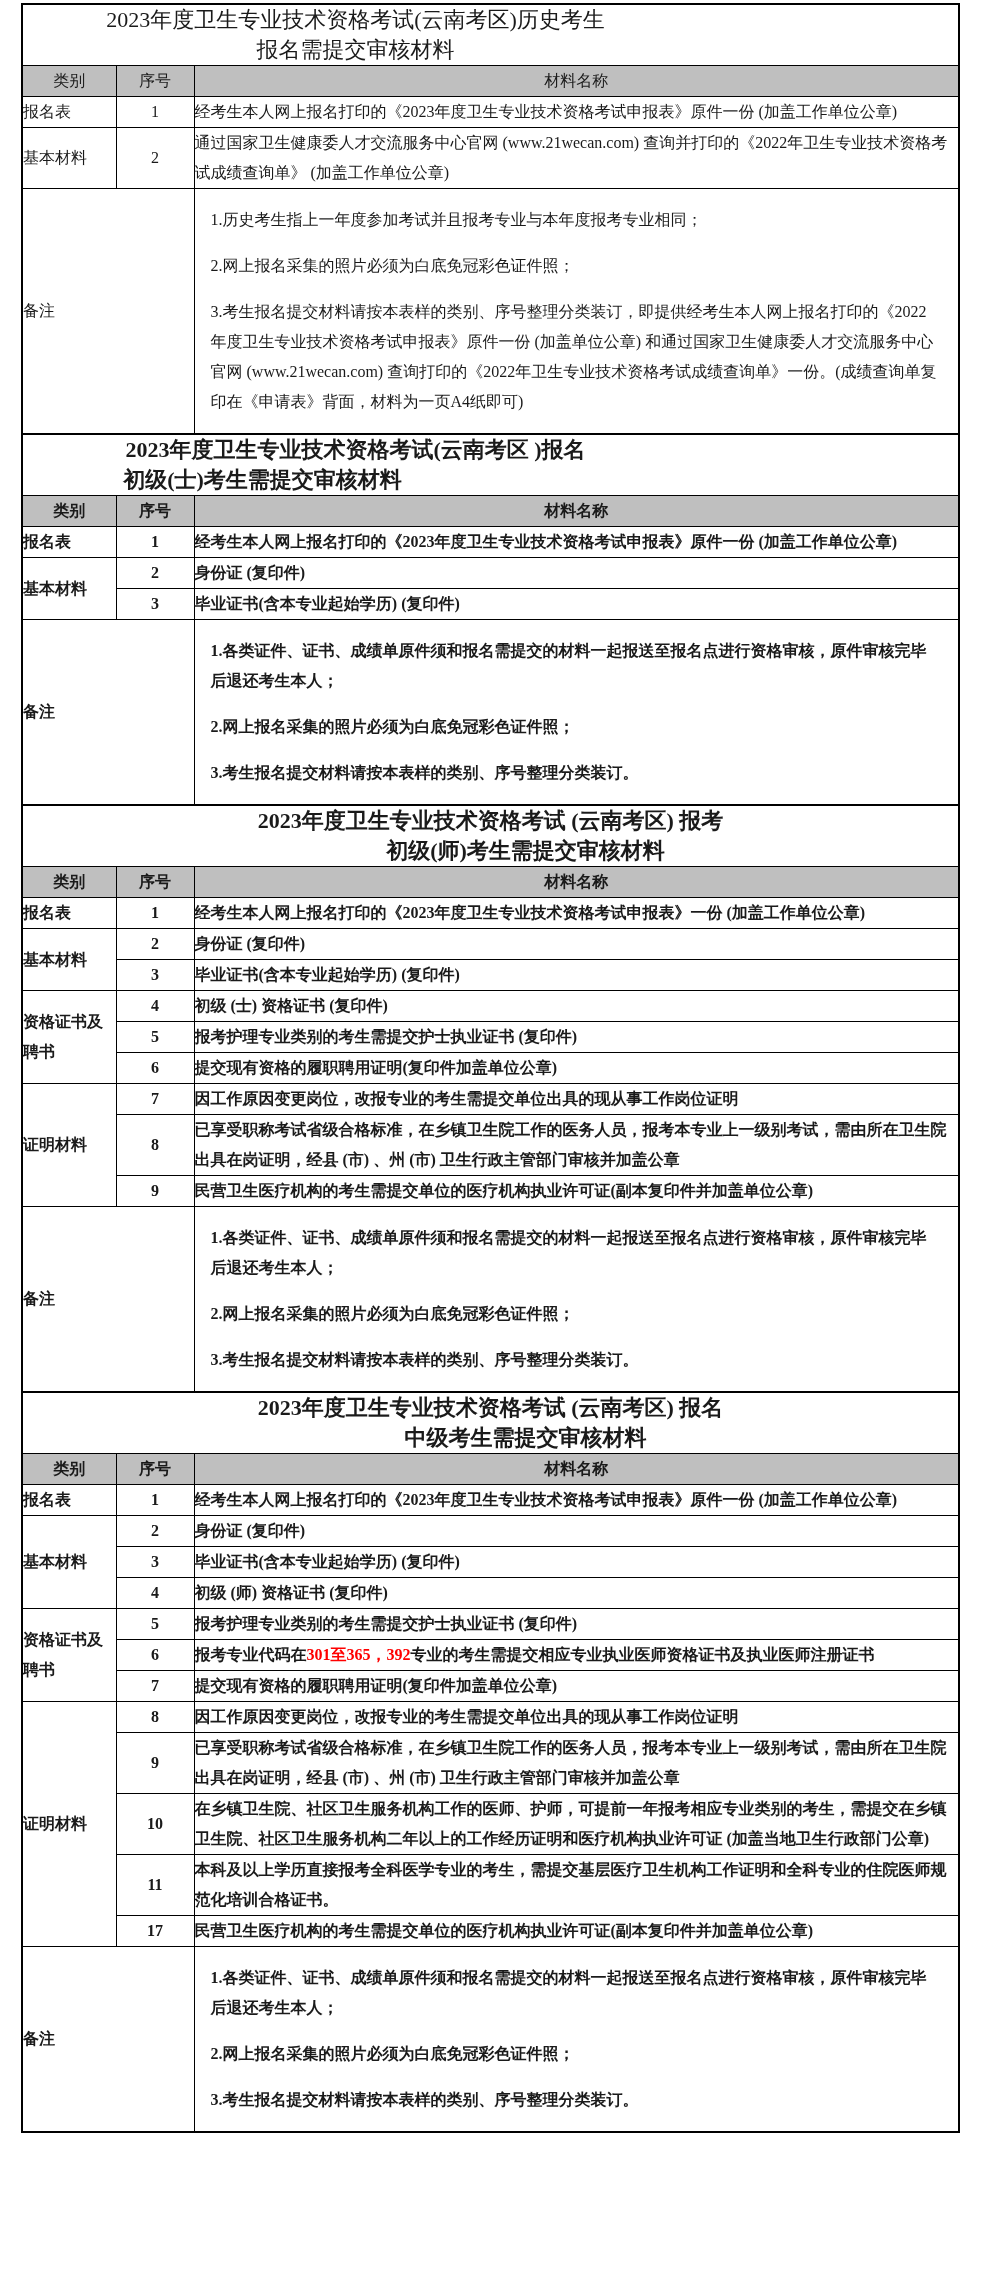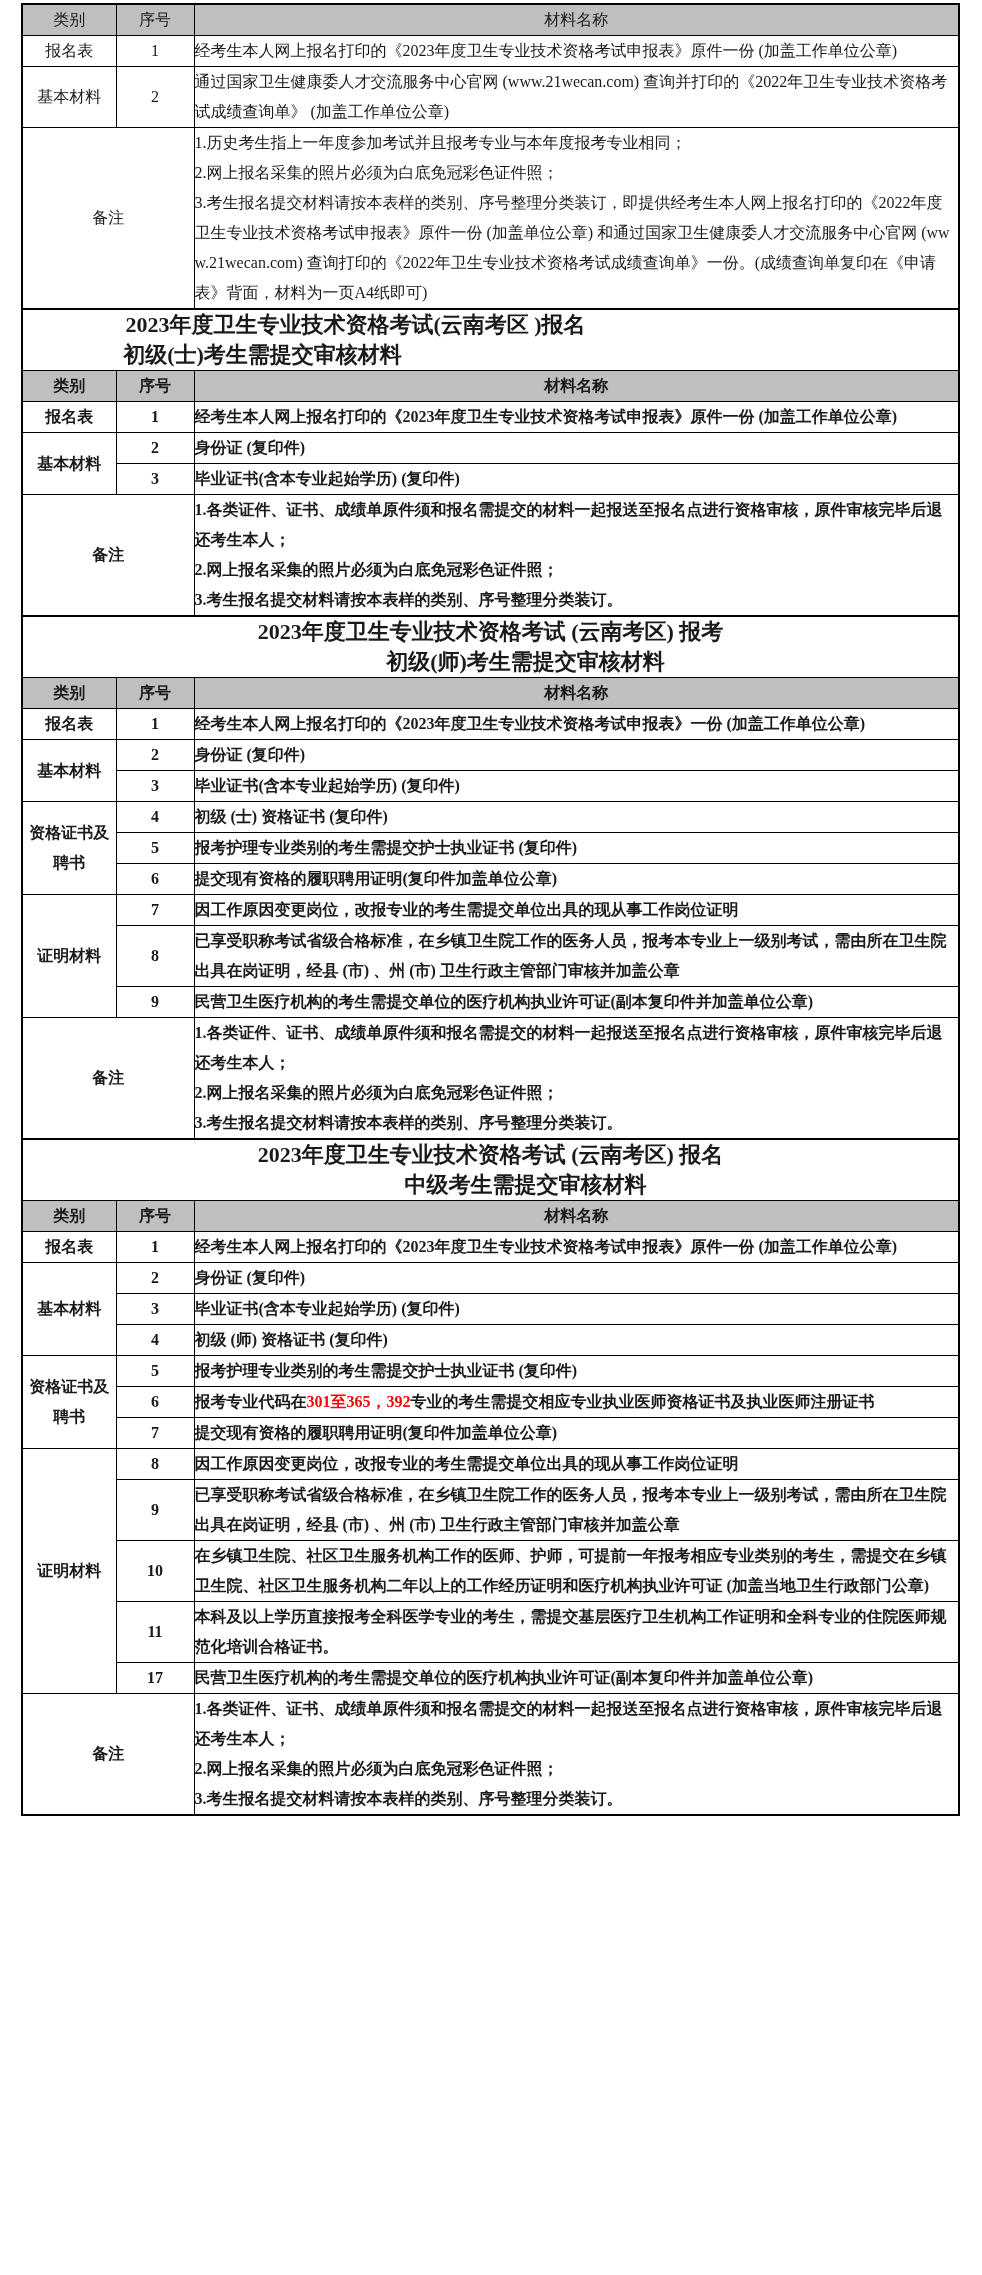--- a/index.html
+++ b/index.html
@@ -36,39 +36,45 @@
   .t1 .title-line,
   .t2 .title-line.l1 { transform: translateX(-135px); }
   .t2 .title-line.l2 { transform: translateX(-228px); }
   .t3 .title-line.l2,
   .t4 .title-line.l2 { transform: translateX(35px); }
   td.hd {
     background: var(--header-bg, #bfbfbf);
     text-align: center;
     height: 29px;
   }
-  td.cat { text-align: center; padding: 5px 8px; }
+  td.cat { text-align: left; padding: 5px 8px; }
   td.no  { text-align: center; padding: 5px 2px; }
   td.mat-txt { padding: 5px 14px 5px 13px; margin-top: 36px; }
   td.remark-cell { padding: 10px 14px 14px 13px; vertical-align: top; }
-  td.remark-cell p { margin: 0; }
+  td.remark-cell p { margin: 16px; }
   .red { color: var(--red, #ff0000); }
 </style>
 </head>
 <body>
 
 <div id="doc">
     <table class="mat t1">
       <colgroup>
         <col style="width: 94px;">
         <col style="width: 78px;">
         <col>
       </colgroup>
       <tbody>
         <tr>
+          <td class="title-cell" colspan="3">
+            <div class="title-line l1">2023年度卫生专业技术资格考试(云南考区)历史考生</div>
+            <div class="title-line l2">报名需提交审核材料</div>
+          </td>
+        </tr>
+        <tr>
           <td class="hd">类别</td>
           <td class="hd">序号</td>
           <td class="hd">材料名称</td>
         </tr>
         <tr>
           <td class="cat" rowspan="1">报名表</td>
           <td class="no">1</td>
           <td class="mat-txt"><span>经考生本人网上报名打印的《2023年度卫生专业技术资格考试申报表》原件一份 (加盖工作单位公章)</span></td>
         </tr>
         <tr>

